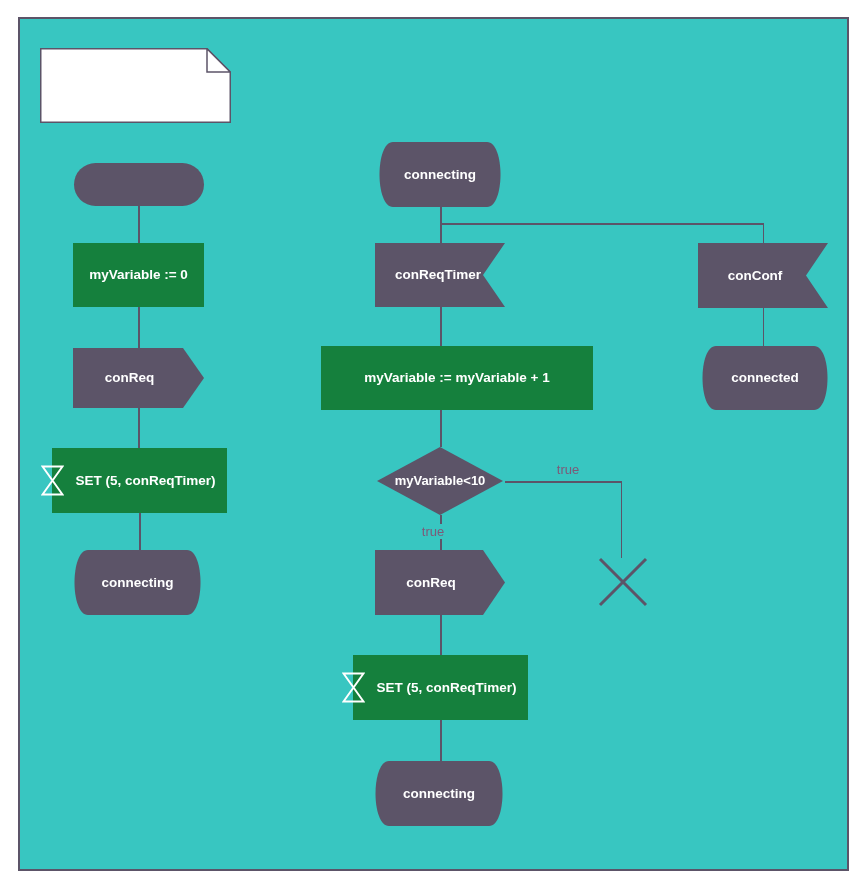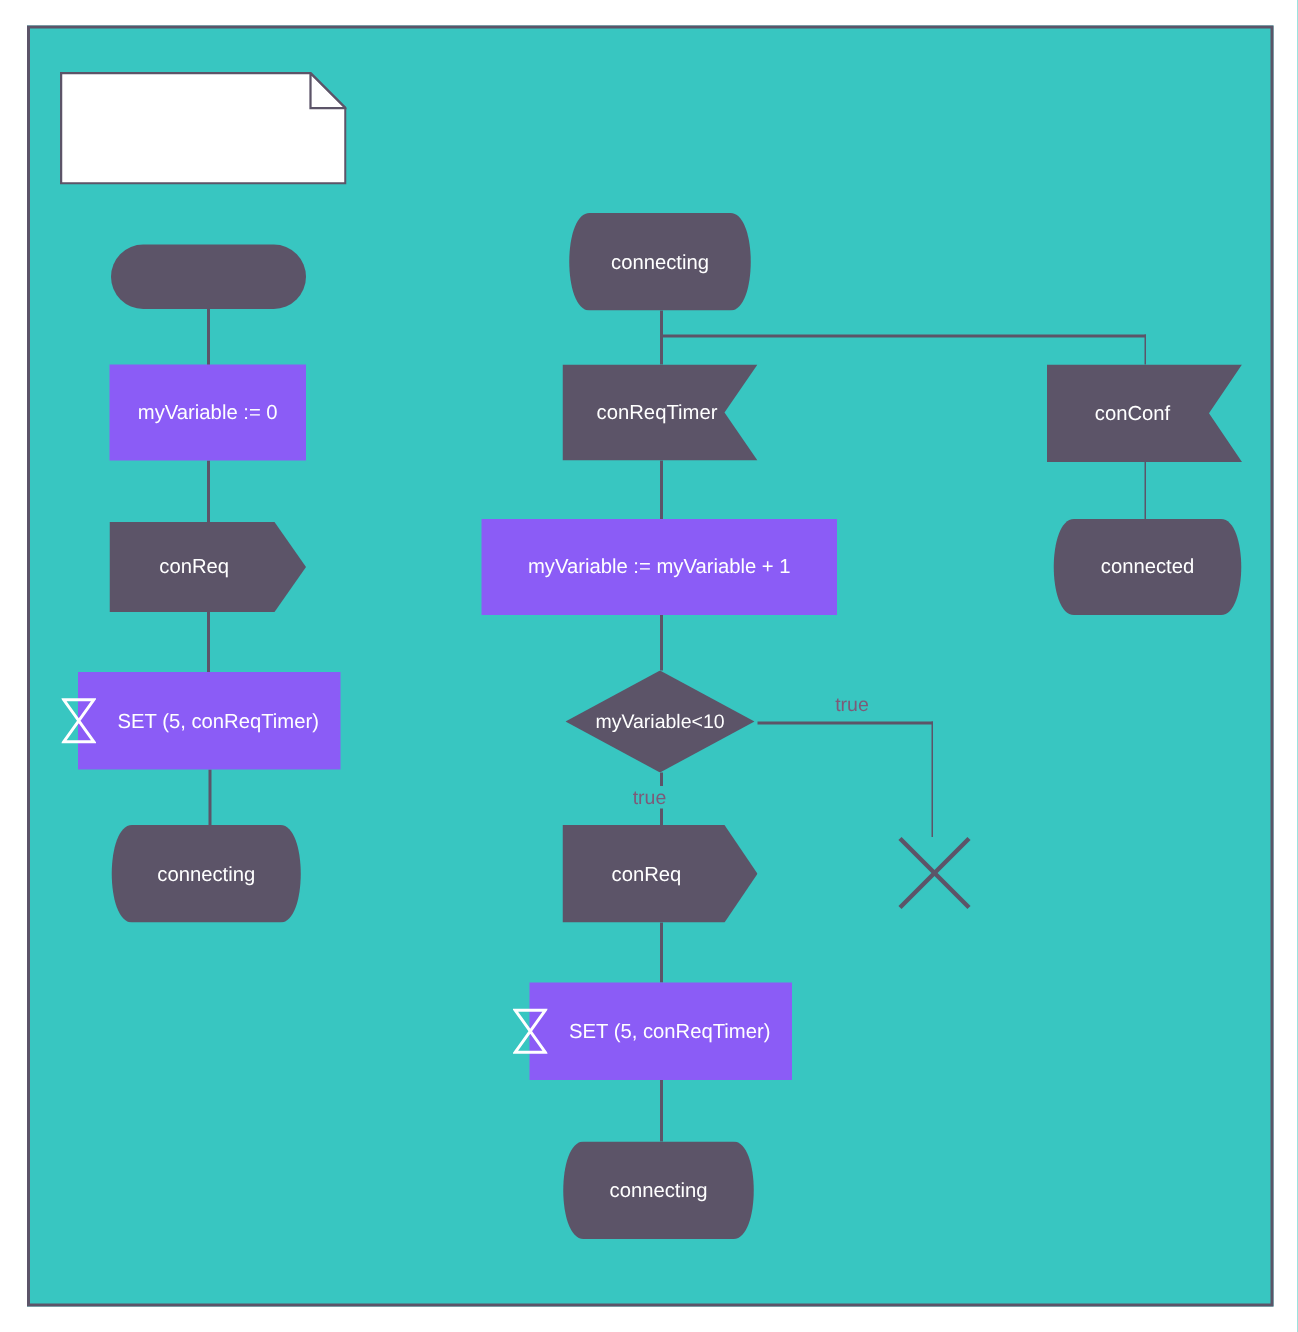--- a/index.html
+++ b/index.html
@@ -10,22 +10,22 @@
   }
   .canvas{
     position:absolute;left:18px;top:17px;width:827px;height:850px;
     background:#38c6c1;border:2px solid #5c5468;
   }
   .shape{
     position:absolute;display:flex;align-items:center;justify-content:center;
     color:#ffffff;font-size:13.5px;line-height:1.15;text-align:center;
   }
   .shape svg{position:absolute;left:0;top:0;}
-  .lbl{position:relative;z-index:2;}
-  .rect{background:#8b5cf6;}
+  .lbl{position:relative;z-index:2;font-weight:bold;}
+  .rect{background:#15803d;}
   .stadium{background:#5c5468;border-radius:22px;}
   .line{position:absolute;background:#5c5468;z-index:0;}
   .vline{width:1.5px;}
   .hline{height:1.5px;}
   .branch-label{
     position:absolute;z-index:3;color:#7d5a78;font-size:13px;
     text-align:center;background:#38c6c1;padding:0 3px;
   }
   .note{
     position:absolute;left:40px;top:48px;width:191px;height:75px;
@@ -98,21 +98,21 @@
   <span class="lbl">connecting</span>
 </div>
 
 <div class="shape" style="left:375px;top:243px;width:130px;height:64px;">
   <svg width="130" height="64" viewBox="0 0 130 64">
     <polygon points="0,0 130,0 108,32 130,64 0,64" fill="#5c5468"></polygon>
   </svg>
   <span class="lbl" style="margin-right:4px;">conReqTimer</span>
 </div>
 
-<div class="shape rect" style="left:321px;top:346px;width:237px;height:64px;">
+<div class="shape rect" style="left:321px;top:346px;width:272px;height:64px;">
   <span class="lbl">myVariable := myVariable + 1</span>
 </div>
 
 <div class="shape" style="left:377px;top:447px;width:126px;height:68px;">
   <svg width="126" height="68" viewBox="0 0 126 68">
     <polygon points="63,0 126,34 63,68 0,34" fill="#5c5468"></polygon>
   </svg>
   <span class="lbl" style="font-size:13px;">myVariable&lt;10</span>
 </div>
 

